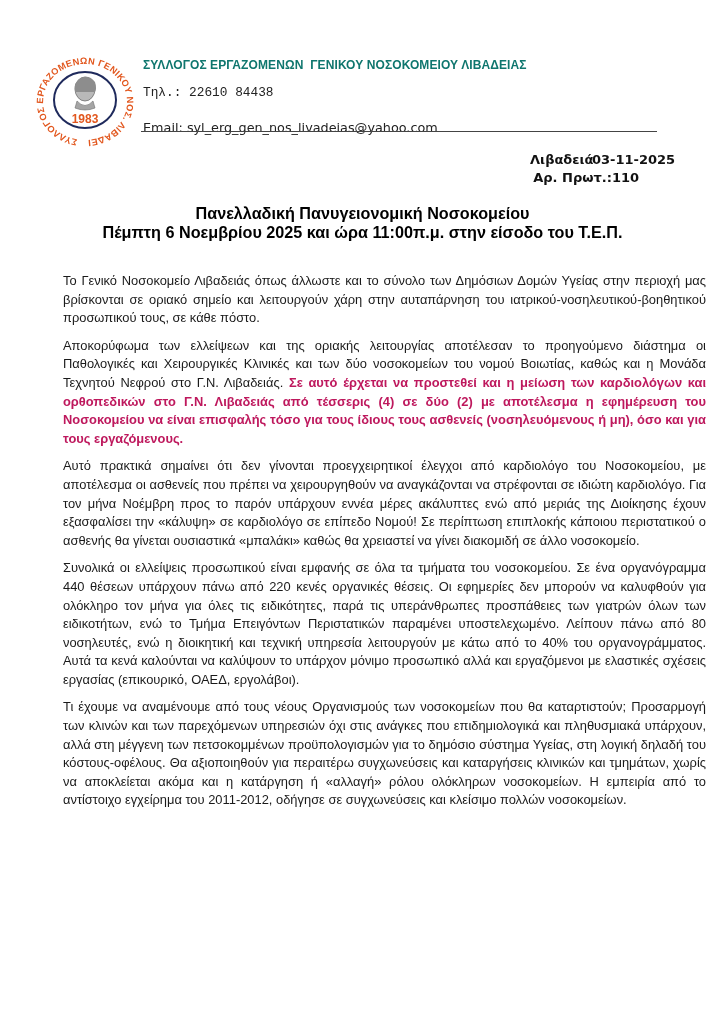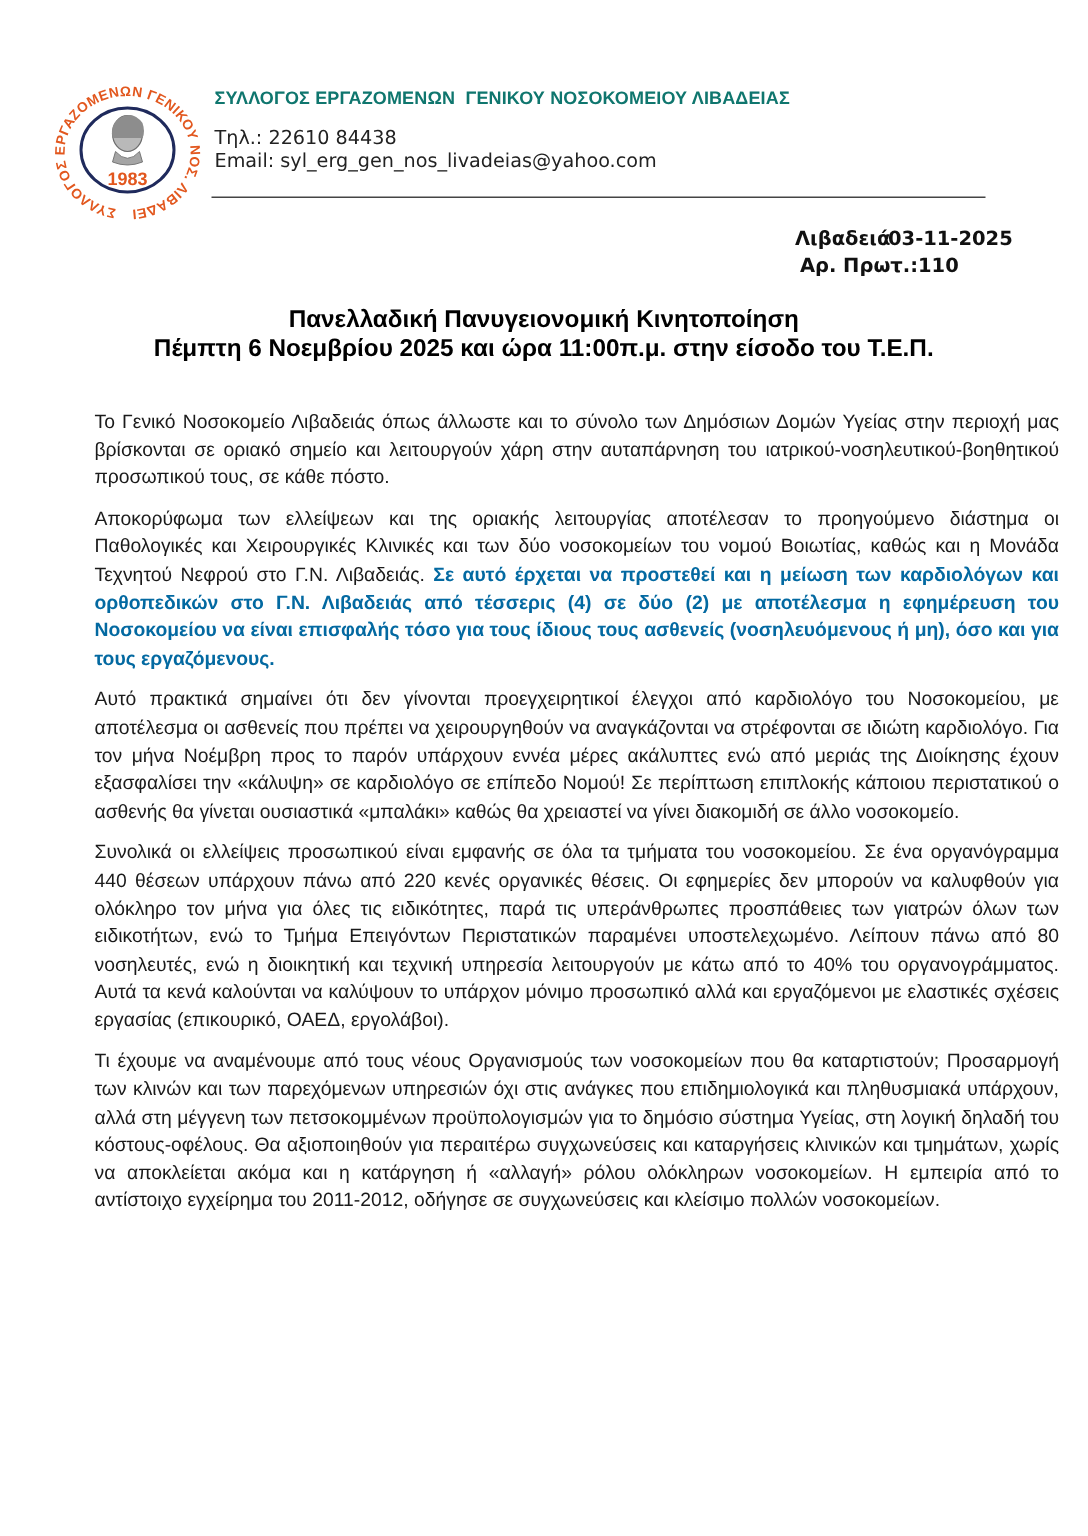--- a/index.html
+++ b/index.html
@@ -13,22 +13,22 @@
     }
     .org-name {
       position: absolute; left: 143px; top: 58px;
       font-size: 12px; font-weight: bold; letter-spacing: 0.1px; color: #0f766e;
       white-space: pre;
     }
     .contact {
       position: absolute; left: 143px; font-size: 12.8px; color: #222;
       font-family: "DejaVu Sans", sans-serif;
     }
-    .contact.phone { top: 85px; }
-    .contact.email { top: 100px; }
+    .contact.phone { top: 85px; font-family: Liberation Mono, monospace; }
+    .contact.email { top: 120px; }
     .rule {
       position: absolute; left: 141px; top: 131px; width: 516px; height: 0;
       border-top: 1.4px solid #444;
     }
     .meta {
       position: absolute; left: 530px; font-size: 13px; font-weight: bold;
       font-family: "DejaVu Sans", sans-serif; color: #111;
     }
     .meta .k { display: inline-block; }
     .meta.place { top: 152px; }
@@ -41,21 +41,21 @@
     }
     .title.t1 { top: 204px; }
     .title.t2 { top: 223px; }
     .body {
       position: absolute; left: 63px; top: 272px; width: 643px;
       font-family: "Liberation Sans Narrow", "Liberation Sans", sans-serif;
       font-size: 12.9px; line-height: 18.6px; color: #1a1a1a;
       text-align: justify;
     }
     .body p { margin: 0 0 9px 0; }
-    .body b { color: #0369a1; }
+    .body b { color: #be185d; }
   </style>
 </head>
 <body>
 
 <div class="logo">
   <svg width="104" height="96" viewBox="0 0 104 96">
     <ellipse cx="52" cy="48" rx="51" ry="46" fill="#ffffff"></ellipse>
     <defs>
       <path id="ringPath" d="M 52,88 A 42,38 0 1,1 52.1,88"></path>
     </defs>
@@ -77,21 +77,21 @@
 <div class="contact email">Email: syl_erg_gen_nos_livadeias@yahoo.com</div>
 <div class="rule"></div>
 
 <div class="meta place">
   <span class="k">Λιβαδειά</span><span>03-11-2025</span>
 </div>
 <div class="meta proto">
   <span class="k">Αρ. Πρωτ.:</span><span>110</span>
 </div>
 
-<div class="title t1">Πανελλαδική Πανυγειονομική Κινητοποίηση</div>
+<div class="title t1">Πανελλαδική Πανυγειονομική Νοσοκομείου</div>
 <div class="title t2">Πέμπτη 6 Νοεμβρίου 2025 και ώρα 11:00π.μ. στην είσοδο του Τ.Ε.Π.</div>
 
 <div class="body">
   <p><span>Το Γενικό Νοσοκομείο Λιβαδειάς όπως άλλωστε και το σύνολο των Δημόσιων Δομών Υγείας στην περιοχή μας βρίσκονται σε οριακό σημείο και  λειτουργούν χάρη στην αυταπάρνηση του ιατρικού-νοσηλευτικού-βοηθητικού προσωπικού τους, σε κάθε πόστο.</span></p>
   <p><span>Αποκορύφωμα των ελλείψεων και της οριακής λειτουργίας αποτέλεσαν το προηγούμενο διάστημα οι Παθολογικές και Χειρουργικές Κλινικές και των δύο νοσοκομείων του νομού Βοιωτίας, καθώς και η Μονάδα Τεχνητού Νεφρού στο Γ.Ν. Λιβαδειάς. </span><b>Σε αυτό έρχεται να προστεθεί και η μείωση των καρδιολόγων και ορθοπεδικών στο Γ.Ν. Λιβαδειάς από τέσσερις (4) σε δύο (2) με αποτέλεσμα η εφημέρευση του Νοσοκομείου να είναι επισφαλής τόσο για τους ίδιους τους ασθενείς (νοσηλευόμενους ή μη), όσο και για τους εργαζόμενους.</b></p>
   <p><span>Αυτό πρακτικά σημαίνει ότι δεν γίνονται προεγχειρητικοί έλεγχοι από καρδιολόγο του Νοσοκομείου, με αποτέλεσμα οι ασθενείς που πρέπει να χειρουργηθούν να αναγκάζονται να στρέφονται σε ιδιώτη καρδιολόγο. Για τον μήνα Νοέμβρη προς το παρόν υπάρχουν εννέα μέρες ακάλυπτες ενώ από μεριάς της Διοίκησης έχουν εξασφαλίσει την «κάλυψη» σε καρδιολόγο σε επίπεδο Νομού! Σε περίπτωση επιπλοκής κάποιου περιστατικού ο ασθενής θα γίνεται ουσιαστικά «μπαλάκι» καθώς θα χρειαστεί να γίνει διακομιδή σε άλλο νοσοκομείο.</span></p>
   <p><span>Συνολικά οι ελλείψεις προσωπικού είναι εμφανής σε όλα τα τμήματα του νοσοκομείου. Σε ένα οργανόγραμμα 440 θέσεων υπάρχουν πάνω από 220 κενές οργανικές θέσεις. Οι εφημερίες δεν μπορούν να καλυφθούν για ολόκληρο τον μήνα για όλες τις ειδικότητες, παρά τις υπεράνθρωπες προσπάθειες των γιατρών όλων των ειδικοτήτων, ενώ το Τμήμα Επειγόντων Περιστατικών παραμένει υποστελεχωμένο. Λείπουν πάνω από 80 νοσηλευτές, ενώ η διοικητική και τεχνική υπηρεσία λειτουργούν με κάτω από το 40% του οργανογράμματος. Αυτά τα κενά καλούνται να καλύψουν το υπάρχον μόνιμο προσωπικό αλλά και εργαζόμενοι με ελαστικές σχέσεις εργασίας (επικουρικό, ΟΑΕΔ, εργολάβοι).</span></p>
   <p><span>Τι έχουμε να αναμένουμε από τους νέους Οργανισμούς των νοσοκομείων που θα καταρτιστούν; Προσαρμογή των κλινών και των παρεχόμενων υπηρεσιών όχι στις ανάγκες που επιδημιολογικά και πληθυσμιακά υπάρχουν, αλλά στη μέγγενη των πετσοκομμένων προϋπολογισμών για το δημόσιο σύστημα Υγείας, στη λογική δηλαδή του κόστους-οφέλους. Θα αξιοποιηθούν για περαιτέρω συγχωνεύσεις και καταργήσεις κλινικών και τμημάτων, χωρίς να αποκλείεται ακόμα και η κατάργηση ή «αλλαγή» ρόλου ολόκληρων νοσοκομείων. Η εμπειρία από το αντίστοιχο εγχείρημα του 2011-2012, οδήγησε σε συγχωνεύσεις και κλείσιμο πολλών νοσοκομείων.</span></p>
 </div>
 

